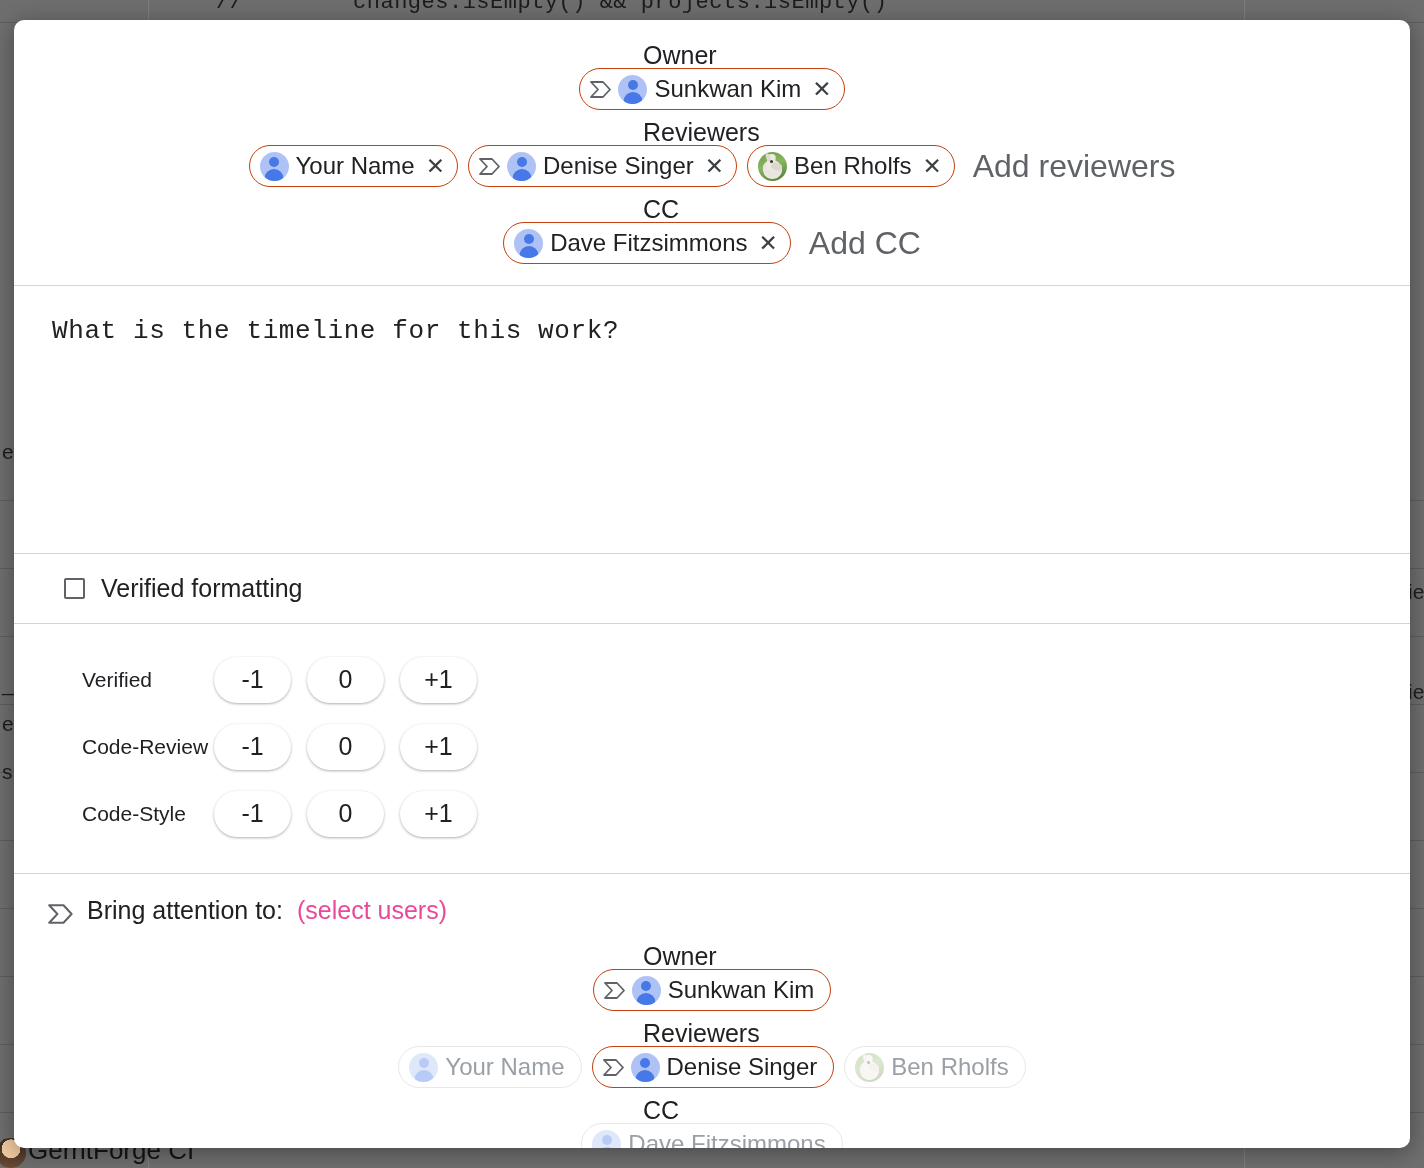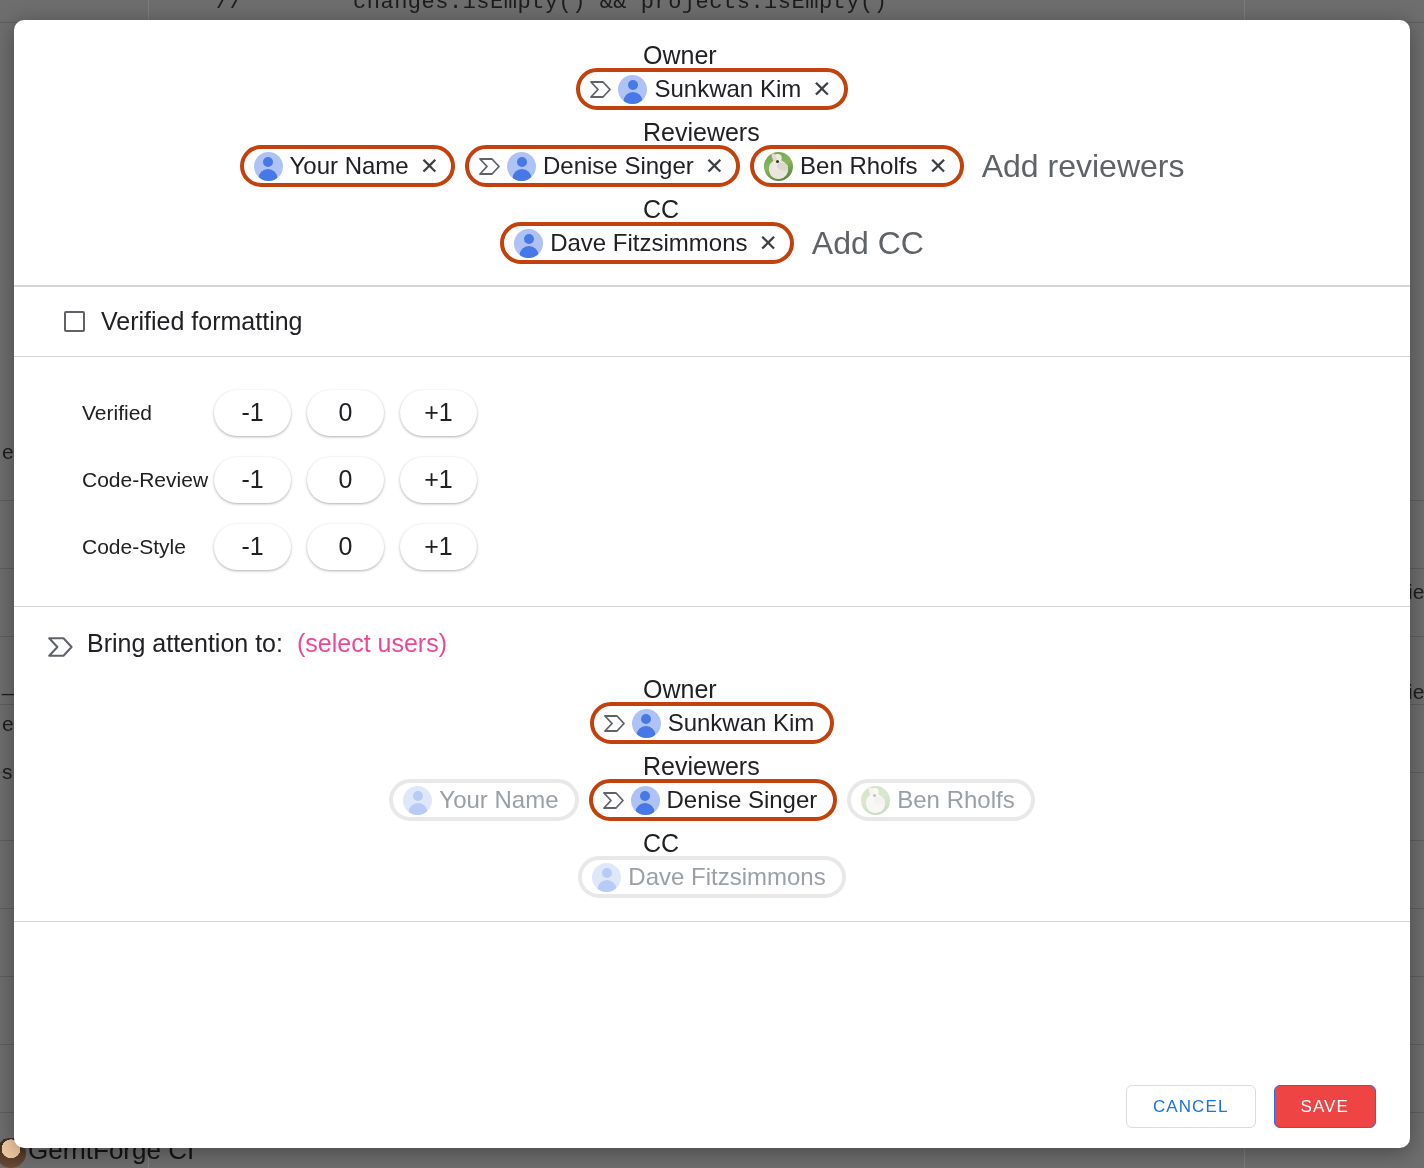--- a/index.html
+++ b/index.html
@@ -129,21 +129,21 @@
     flex-wrap: wrap;
     gap: 10px;
   }
 
   .chip {
     display: inline-flex;
     align-items: center;
     gap: 7px;
     height: 42px;
     padding: 0 12px 0 10px;
-    border: 4px solid #c2410c;
+    border: 1px solid #c2410c;
     border-radius: 21px;
     background: #fff;
     box-sizing: border-box;
     font-size: 24px;
     color: #202124;
     white-space: nowrap;
     cursor: pointer;
   }
   .chip.no-remove { padding-right: 16px; }
   .chip.muted {
@@ -499,20 +499,23 @@
             <span>Dave Fitzsimmons</span>
             <span class="chip-x">✕</span>
           </div>
           <span class="add-link">Add CC</span>
         </div>
       </div>
     </div>
 
     <div class="hr"></div>
 
+    <div class="message-area">
+      <div class="message-text" placeholder="Say something nice...">What is the timeline for this work?</div>
+    </div>
 
     <div class="hr"></div>
 
     <div class="preview-row">
       <span class="cbox"></span>
       <span class="preview-label">Verified formatting</span>
     </div>
 
     <div class="hr"></div>
 

